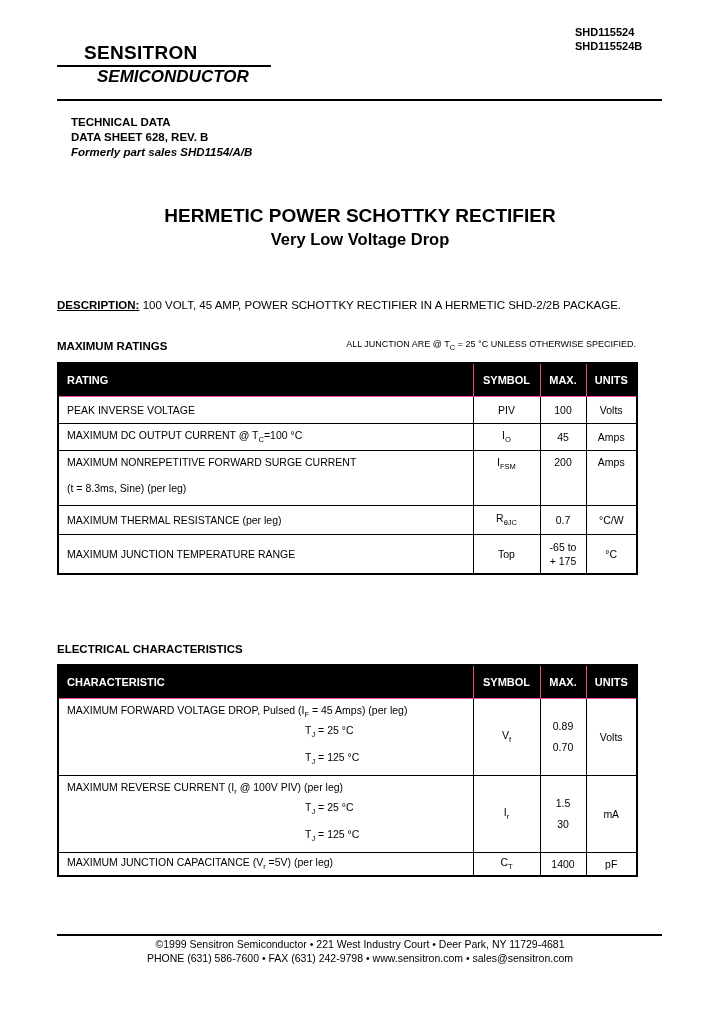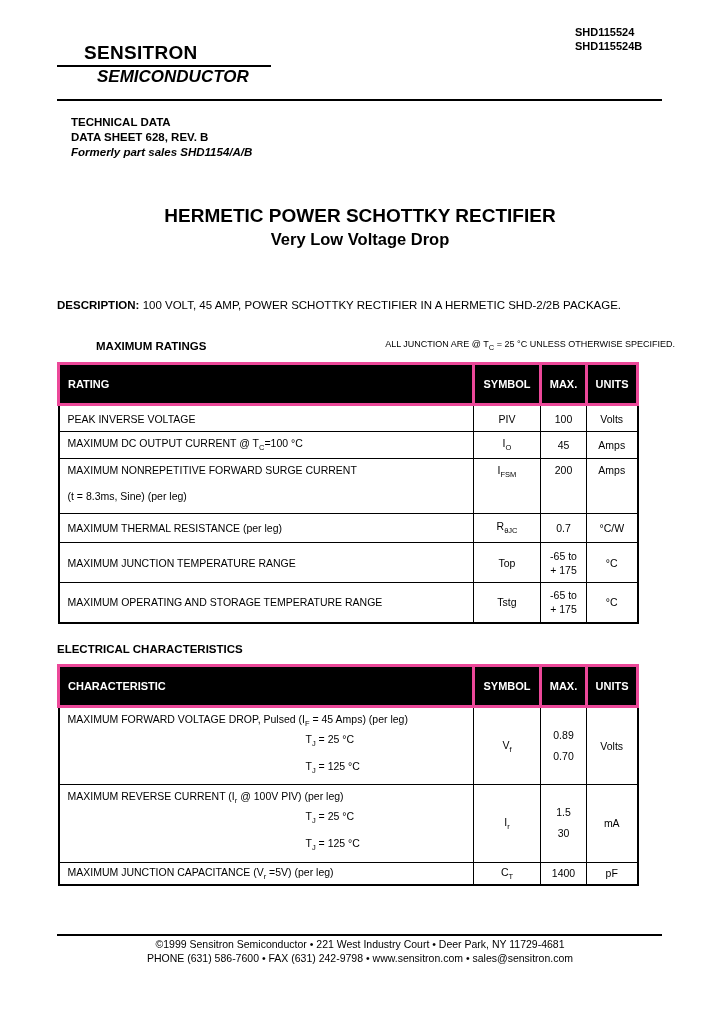--- a/index.html
+++ b/index.html
@@ -23,34 +23,34 @@
   .rule-footer { top:934px; height:2px; }
 
   .meta { position:absolute; top:115px; left:57px; font-size:11.5px; font-weight:bold; line-height:15px;margin-left:14px; }
   .meta .it { font-style:italic; }
 
   .doc-title { position:absolute; top:205px; left:0; width:720px; text-align:center; }
   .doc-title .t1 { font-size:19px; font-weight:bold; }
   .doc-title .t2 { font-size:16.5px; font-weight:bold; margin-top:3px; }
 
   .description { position:absolute; top:299px; left:57px; width:610px; font-size:11.5px; }
-  .description .b { font-weight:bold; }
+  .description .b { font-weight:bold;text-decoration:underline; }
 
   .section-head { position:absolute; left:57px; width:579px; display:flex; justify-content:space-between; align-items:flex-end; }
-  .ratings-head { top:339px;margin-left:39px; }
+  .ratings-head { top:339px; }
   .section-title { font-size:11.5px; font-weight:bold; }
   .section-note { font-size:9px; }
   .elec-title { position:absolute; top:643px; left:57px; }
 
   
   table.dtable { position:absolute; left:57px; width:579px; border-collapse:collapse; table-layout:fixed;
                  border:2px solid #000; font-size:10.5px; }
   .ratings-table { top:362px; }
   .elec-table { top:664px; }
-  .dtable th { background:#000000; color:#ffffff; font-size:11px; font-weight:bold; height:41px; border:3px solid #ec4899; }
+  .dtable th { background:#000000; color:#ffffff; font-size:11px; font-weight:bold; height:33px; border:1px solid #ec4899; }
   .dtable th.h-main { text-align:left; padding-left:8px; }
   .dtable td { border:1px solid #000; padding:2px 4px; vertical-align:middle; }
   .c-main { text-align:left; padding-left:8px !important; }
   .c-center { text-align:center; }
   sub { font-size:7.5px; }
   .row-h27 td { height:27px; }
   .row-h29 td { height:29px; }
   .row-h40 td { height:40px; }
   .row-h55 td { height:55px; vertical-align:top; padding-top:5px; }
   .row-h55 .line2 { margin-top:14px; }
@@ -143,29 +143,20 @@
     </tr>
     <tr class="row-h40">
       <td class="c-main">MAXIMUM JUNCTION TEMPERATURE RANGE</td>
       <td class="c-center">Top</td>
       <td class="c-center maxstack">
         <div style="line-height:14px;">-65 to</div>
         <div style="line-height:14px;">+ 175</div>
       </td>
       <td class="c-center">°C</td>
     </tr>
-    <tr class="row-h40">
-      <td class="c-main">MAXIMUM OPERATING AND STORAGE TEMPERATURE RANGE</td>
-      <td class="c-center">Tstg</td>
-      <td class="c-center maxstack">
-        <div style="line-height:14px;">-65 to</div>
-        <div style="line-height:14px;">+ 175</div>
-      </td>
-      <td class="c-center no-left-border">°C</td>
-    </tr>
   </tbody>
 </table>
 
 <div class="section-title elec-title">ELECTRICAL CHARACTERISTICS</div>
 
 <table class="dtable elec-table">
   <colgroup>
       <col style="width:415px">
       <col style="width:67px">
       <col style="width:46px">

